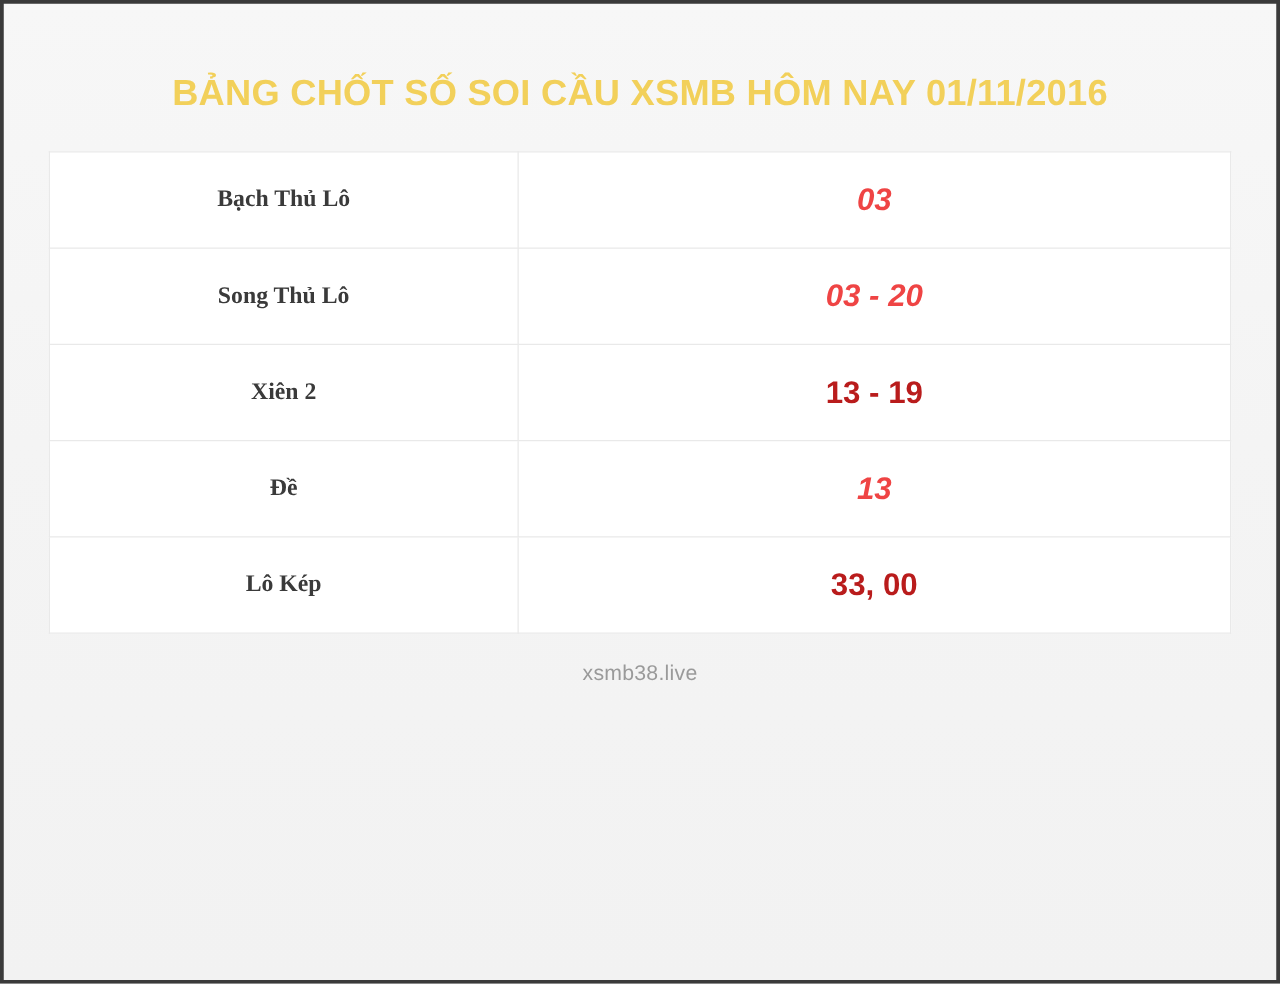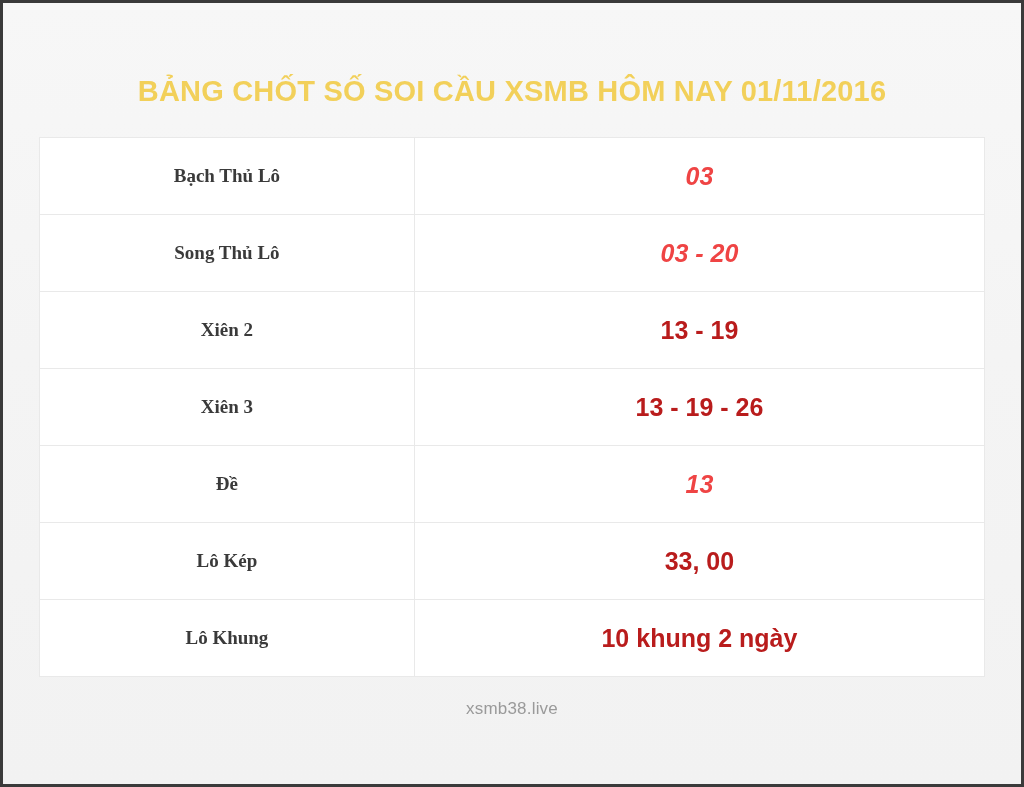--- a/index.html
+++ b/index.html
@@ -18,21 +18,21 @@
     box-sizing: border-box;
     width: 1024px;
     height: 787px;
     border: 3px solid #3a3a3a;
     background: linear-gradient(180deg, #f7f7f7 0%, #f4f4f4 45%, #f2f2f2 100%);
     display: flex;
     flex-direction: column;
     align-items: center;
   }
   #page-title {
-    margin-top: 72px;
+    margin-top: 56px;
     font-size: 29px;
     font-weight: bold;
     letter-spacing: 0.2px;
     color: #f2d05a;
     text-align: right;
     line-height: 1.15;
     white-space: nowrap;
   }
   #table-wrap {
     margin-top: 29px;
@@ -92,34 +92,26 @@
           </tr>
           <tr>
             <td class="cell-label">Song Thủ Lô</td>
             <td class="cell-value hi">03 - 20</td>
           </tr>
           <tr>
             <td class="cell-label">Xiên 2</td>
             <td class="cell-value">13 - 19</td>
           </tr>
           <tr>
-            <td class="cell-label">Xiên 3</td>
-            <td class="cell-value">13 - 19 - 26</td>
-          </tr>
-          <tr>
             <td class="cell-label">Đề</td>
             <td class="cell-value hi">13</td>
           </tr>
           <tr>
             <td class="cell-label">Lô Kép</td>
             <td class="cell-value">33, 00</td>
-          </tr>
-          <tr>
-            <td class="cell-label">Lô Khung</td>
-            <td class="cell-value">10 khung 2 ngày</td>
           </tr>
         </tbody>
     </table>
   </div>
 
   <div id="footer-note">xsmb38.live</div>
 
 </div>
 
 </body></html>

